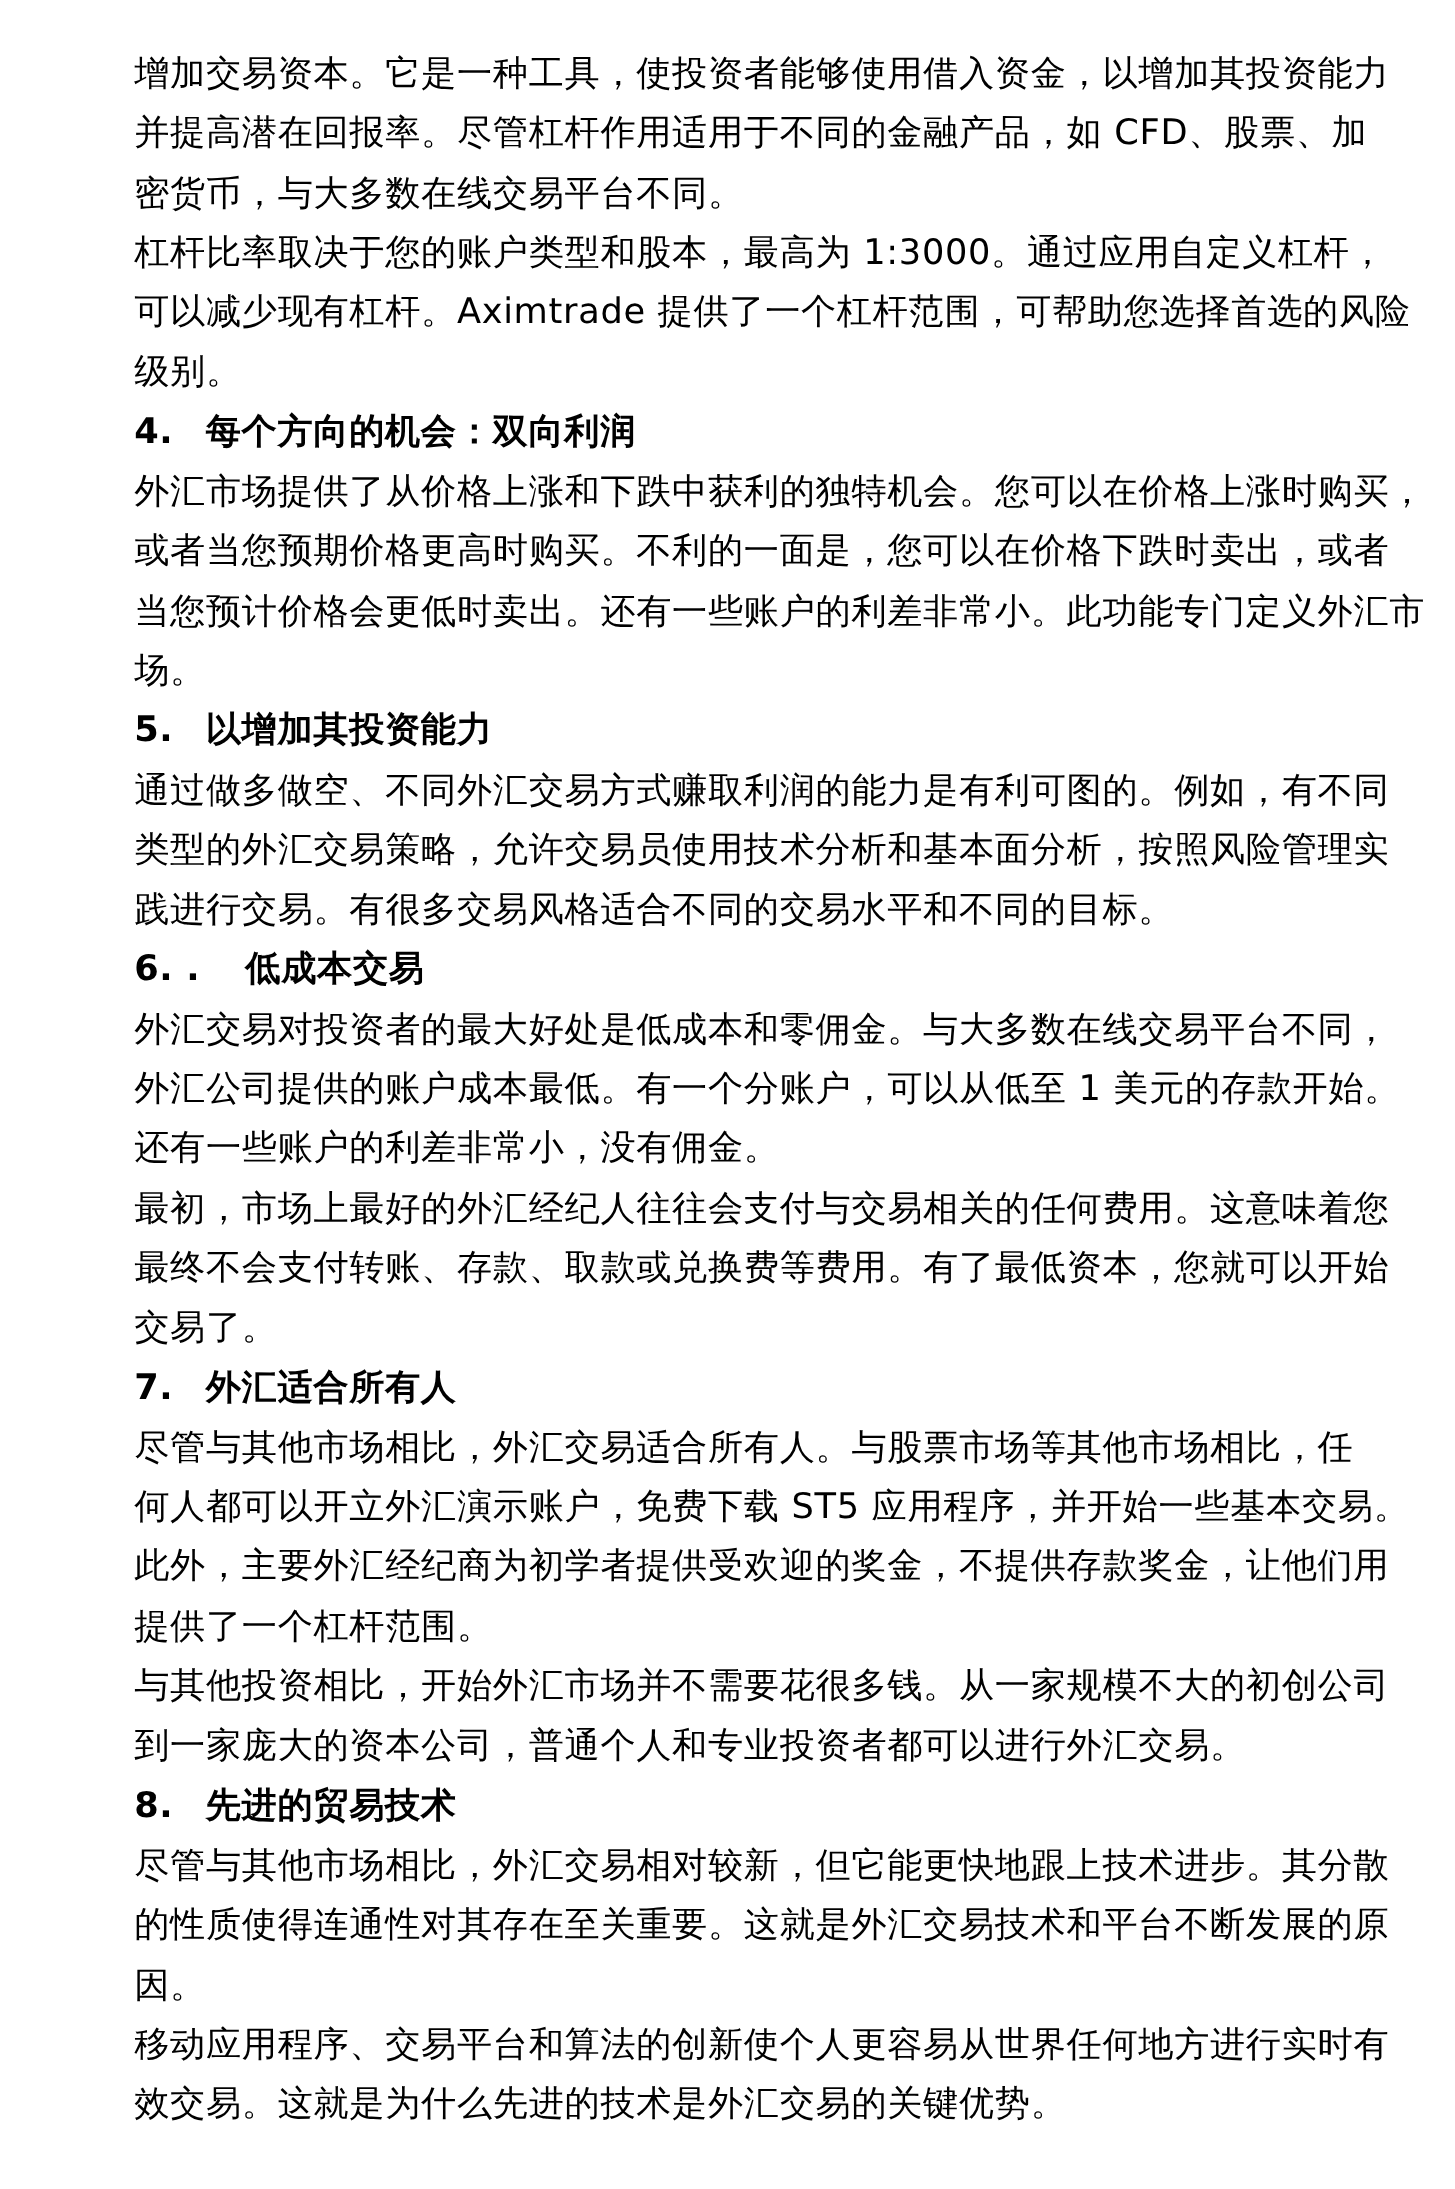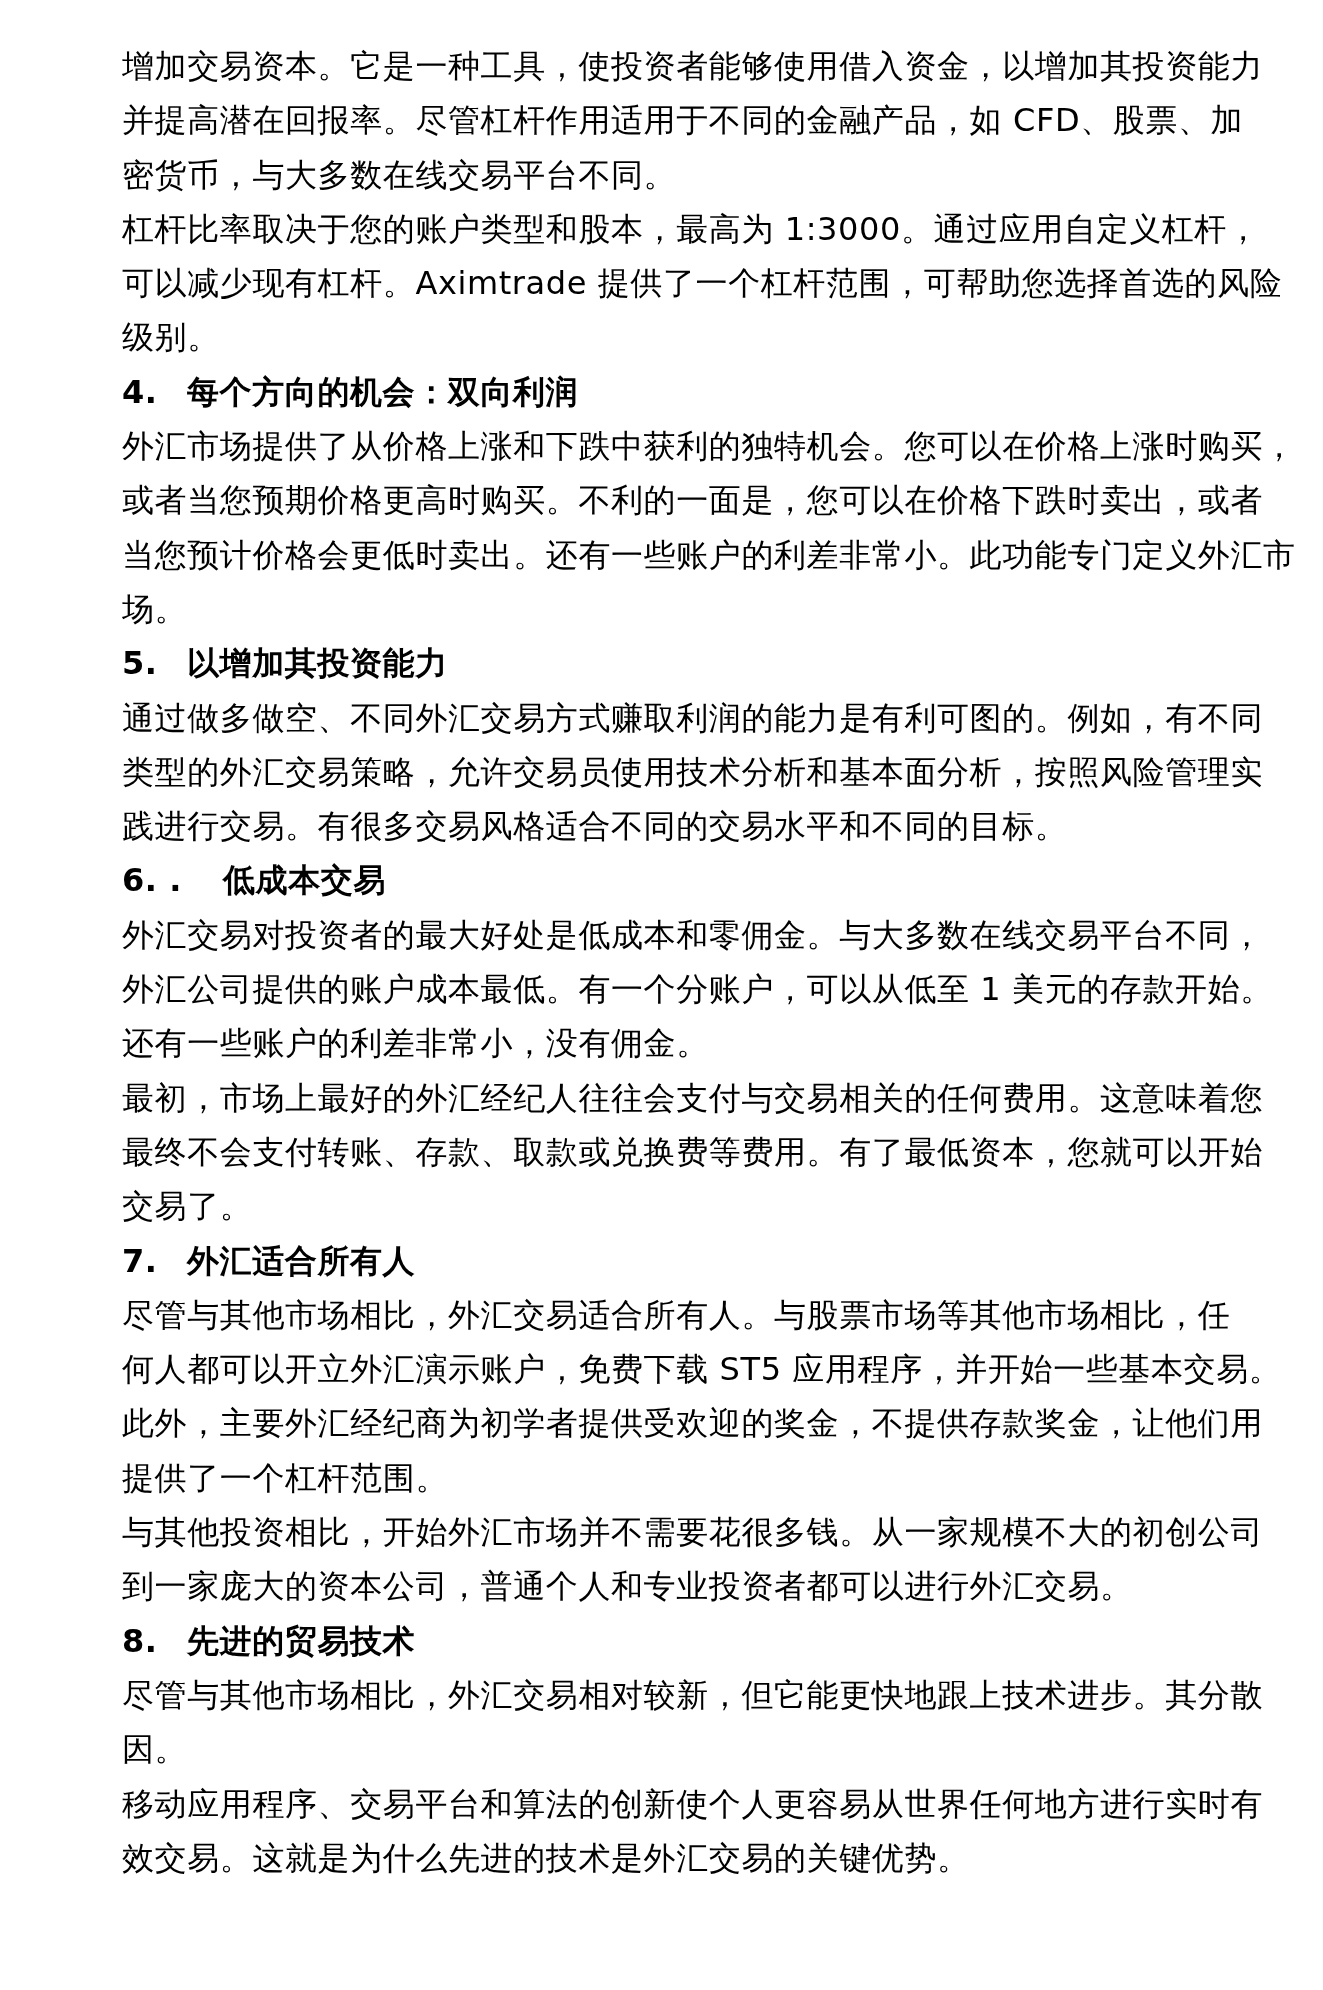--- a/index.html
+++ b/index.html
@@ -102,18 +102,19 @@
     <div class="line">与其他投资相比，开始外汇市场并不需要花很多钱。从一家规模不大的初创公司</div>
     <div class="line">到一家庞大的资本公司，普通个人和专业投资者都可以进行外汇交易。</div>
   </div>
 
   <div class="line heading">
     <span class="num">8.</span>
     <span>先进的贸易技术</span>
   </div>
   <div>
     <div class="line">尽管与其他市场相比，外汇交易相对较新，但它能更快地跟上技术进步。其分散</div>
+    <div class="line">的性质使得连通性对其存在至关重要。这就是外汇交易技术和平台不断发展的原</div>
     <div class="line">因。</div>
     <div class="line">移动应用程序、交易平台和算法的创新使个人更容易从世界任何地方进行实时有</div>
     <div class="line">效交易。这就是为什么先进的技术是外汇交易的关键优势。</div>
   </div>
 
 </div>
 
 </body></html>

